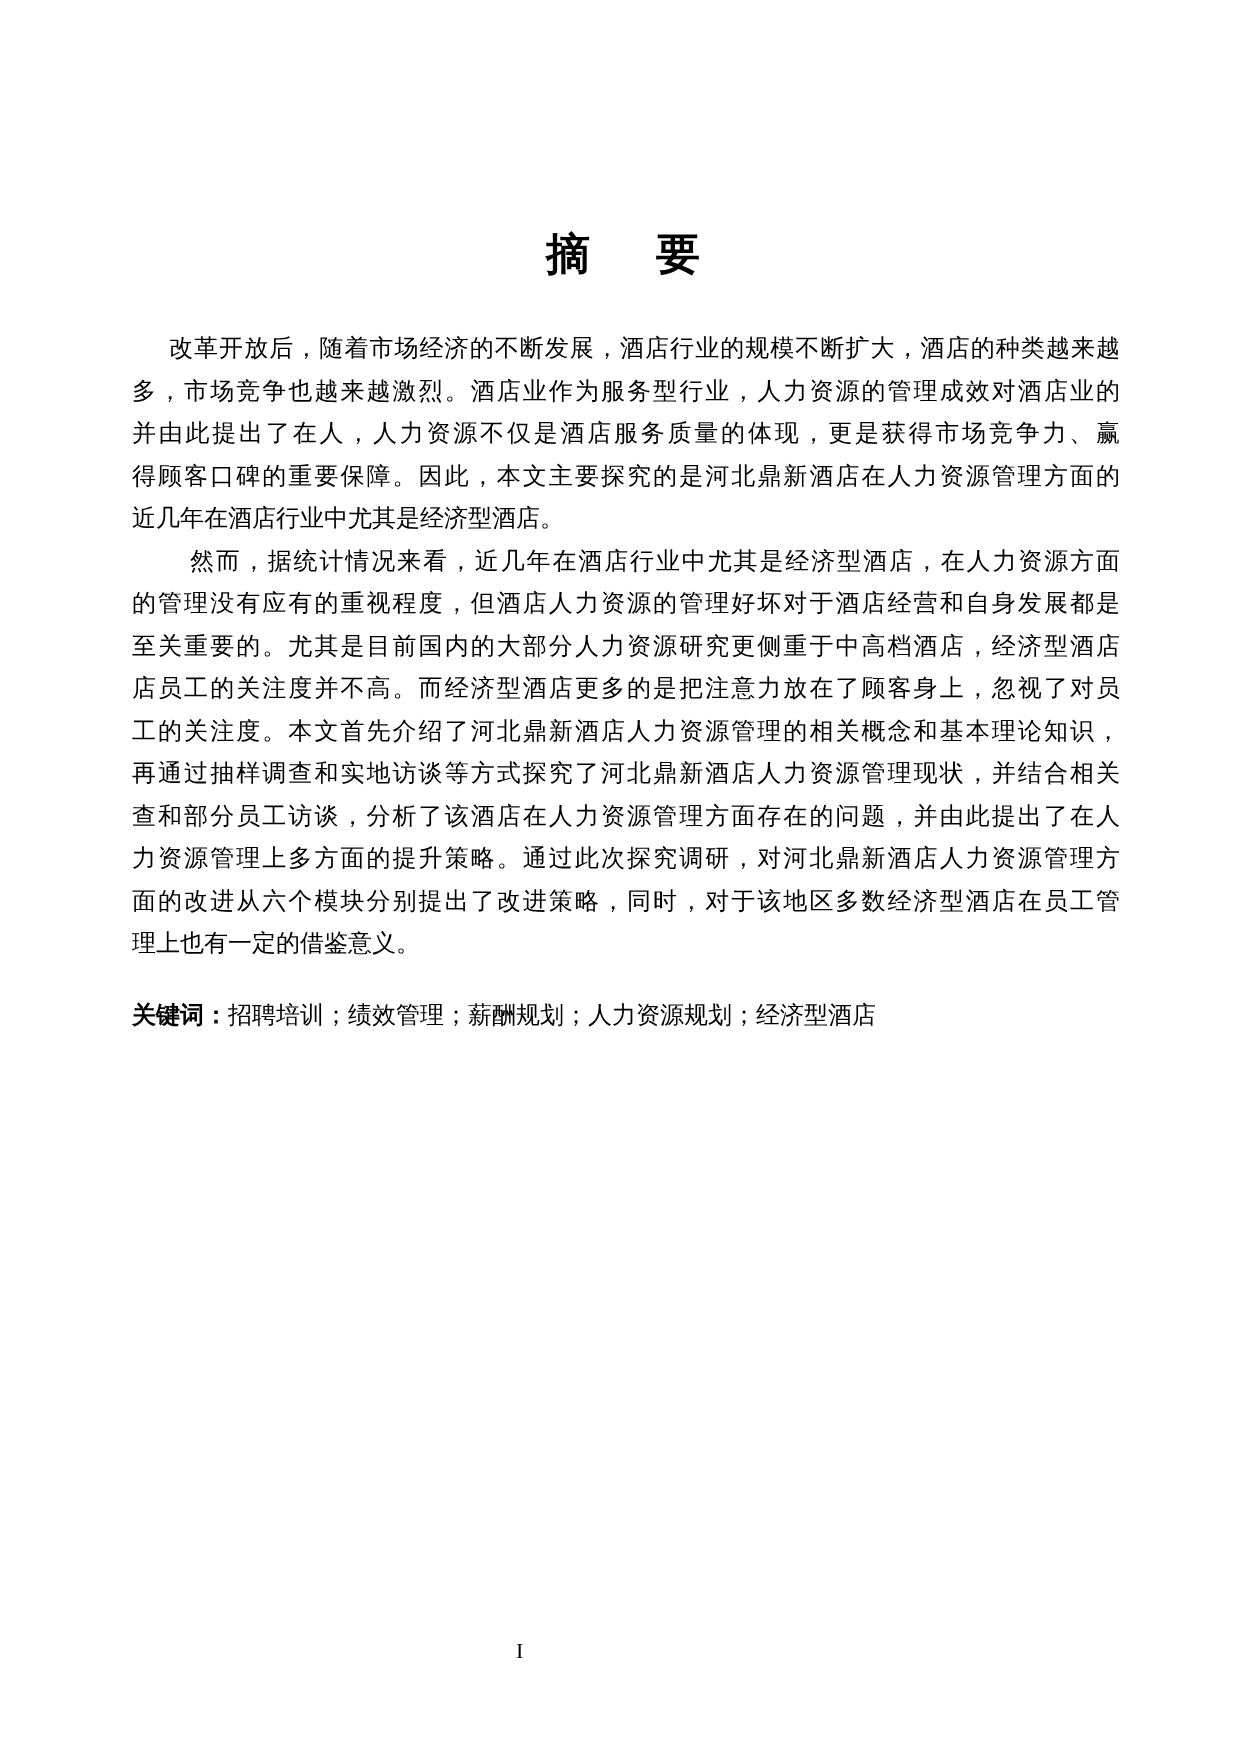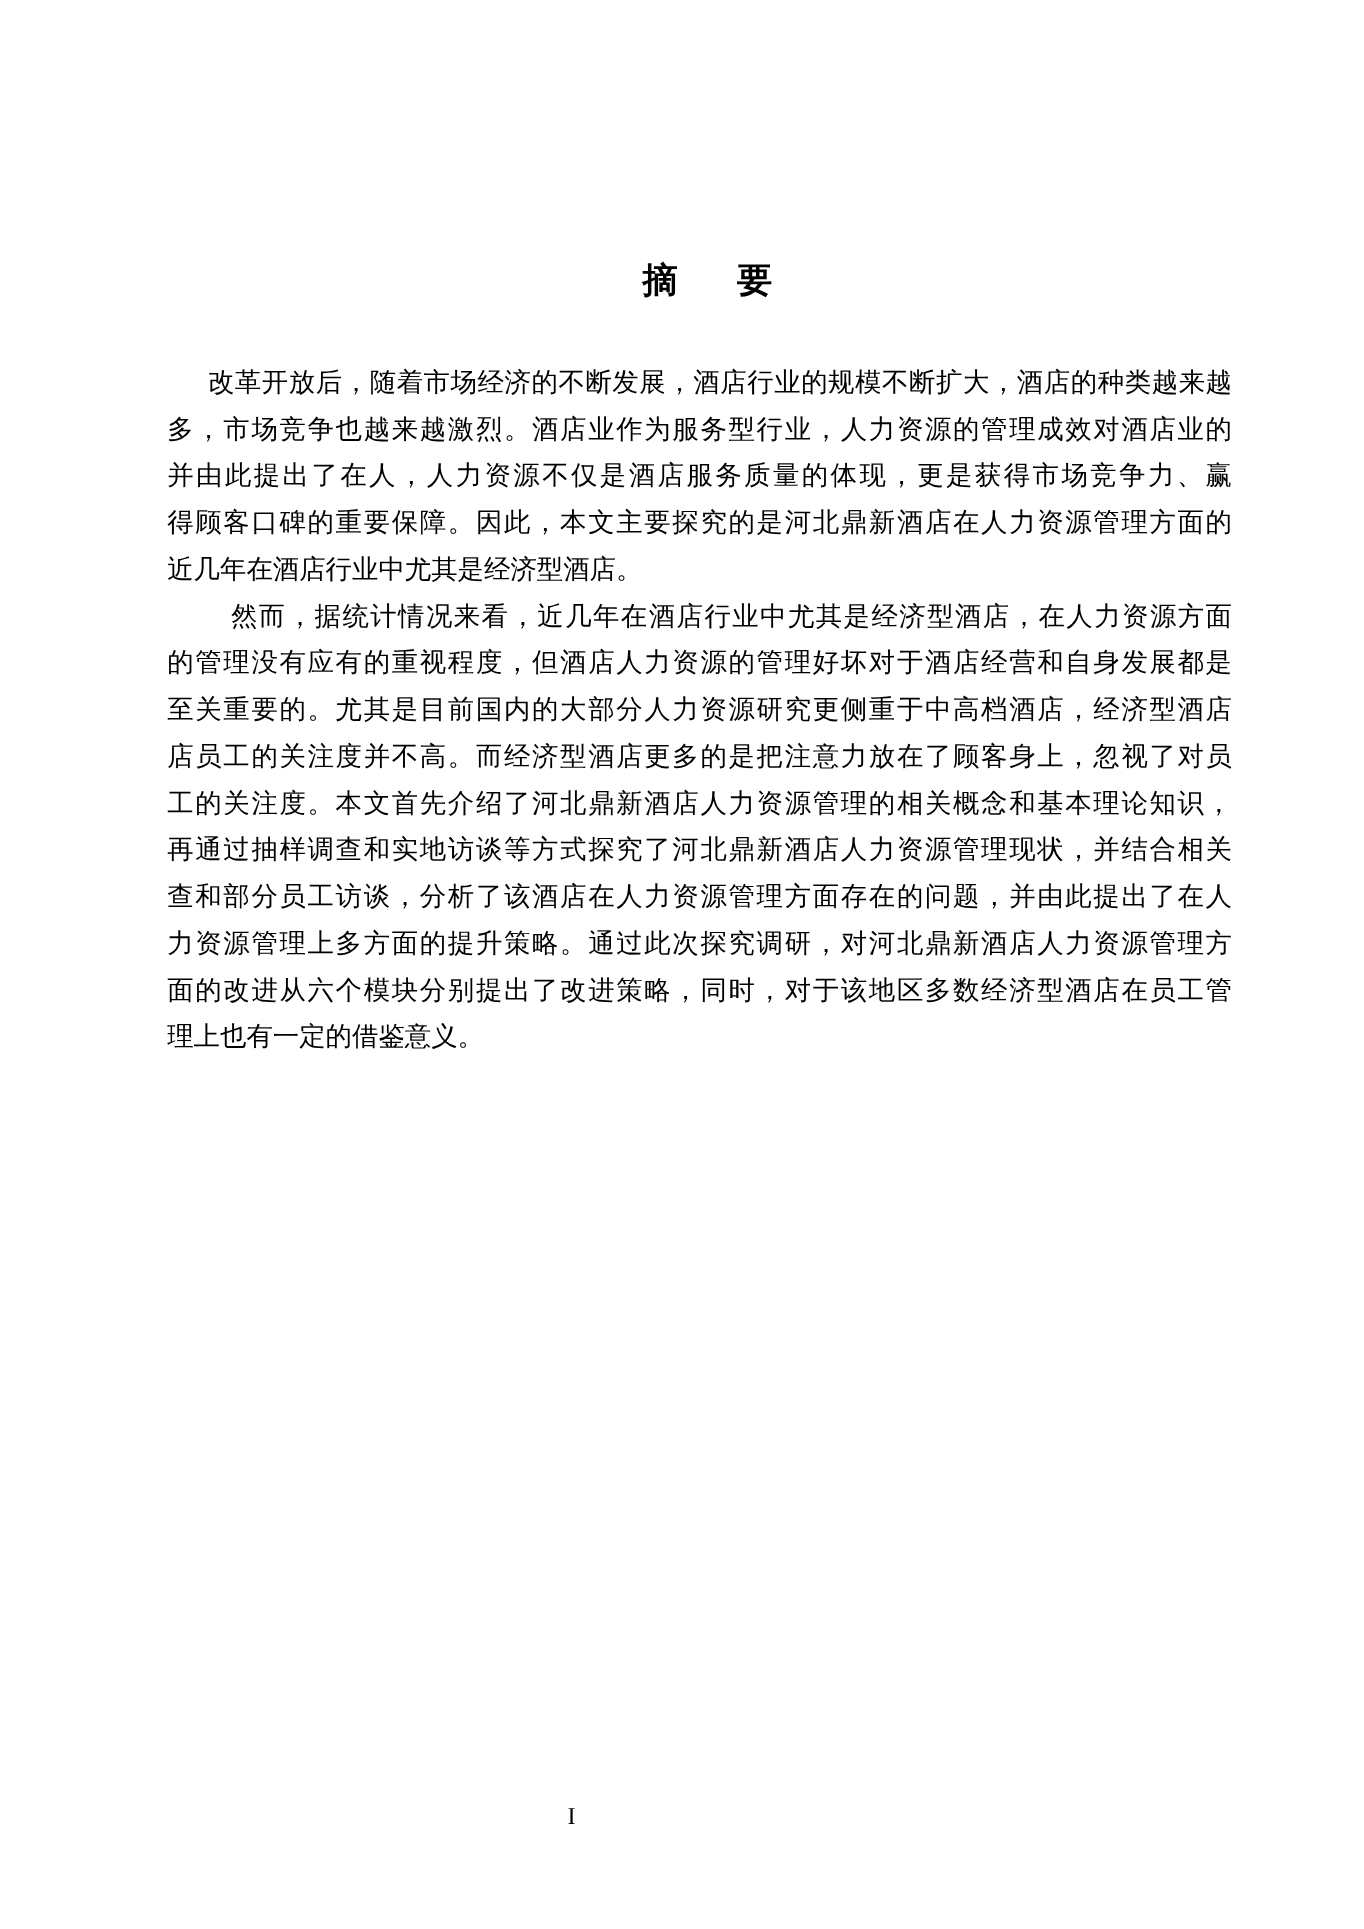--- a/index.html
+++ b/index.html
@@ -12,45 +12,44 @@
     width: 1240px;
     height: 1754px;
     background: #ffffff;
     color: #000000;
     font-family: "Liberation Serif", serif;
     overflow: hidden;
   }
   .title {
     position: absolute;
     top: 232px;
-    left: 149px;
+    left: 129px;
     width: 988px;
     margin: 0;
     text-align: center;
     font-family: "Liberation Sans", sans-serif;
     font-weight: bold;
-    font-size: 32px;
+    font-size: 44px;
     line-height: 44px;
     letter-spacing: 11px;
     padding-left: 11px;
     box-sizing: border-box;
     white-space: pre;
   }
   .body-block {
     position: absolute;
     top: 327px;
     left: 132px;
     width: 988px;
     font-size: 24px;
     line-height: 42.5px;
   }
   .line {
     text-align: justify;
     text-align-last: left;
-    margin-left: 20px;
   }
   .line.full {
     text-align-last: justify;
   }
   .keywords-line {
     margin-top: 29px;
     font-size: 24px;
     line-height: 42.5px;
   }
   .kw-label {
@@ -92,18 +91,19 @@
         <div class="line full">至关重要的。尤其是目前国内的大部分人力资源研究更侧重于中高档酒店，经济型酒店</div>
         <div class="line full">店员工的关注度并不高。而经济型酒店更多的是把注意力放在了顾客身上，忽视了对员</div>
         <div class="line full">工的关注度。本文首先介绍了河北鼎新酒店人力资源管理的相关概念和基本理论知识，</div>
         <div class="line full">再通过抽样调查和实地访谈等方式探究了河北鼎新酒店人力资源管理现状，并结合相关</div>
         <div class="line full">查和部分员工访谈，分析了该酒店在人力资源管理方面存在的问题，并由此提出了在人</div>
         <div class="line full">力资源管理上多方面的提升策略。通过此次探究调研，对河北鼎新酒店人力资源管理方</div>
         <div class="line full">面的改进从六个模块分别提出了改进策略，同时，对于该地区多数经济型酒店在员工管</div>
         <div class="line">理上也有一定的借鉴意义。</div>
       </div>
 
+    <div class="keywords-line"><span class="kw-label">关键词：</span><span class="kw-text">招聘培训；绩效管理；薪酬规划；人力资源规划；经济型酒店</span></div>
 
   </div>
 
   <div class="page-number">I</div>
 
 </div>
 
 </body></html>

